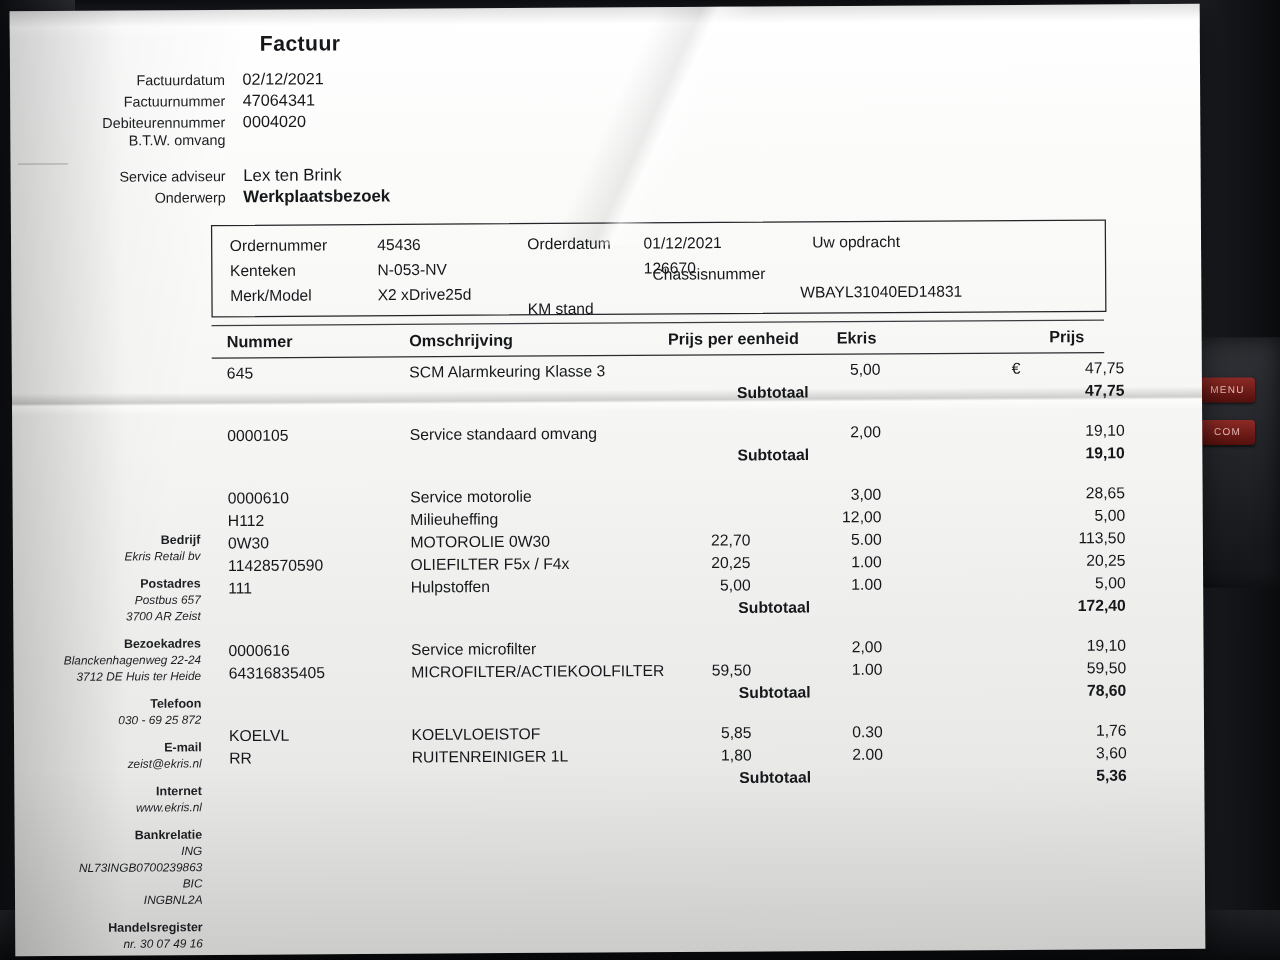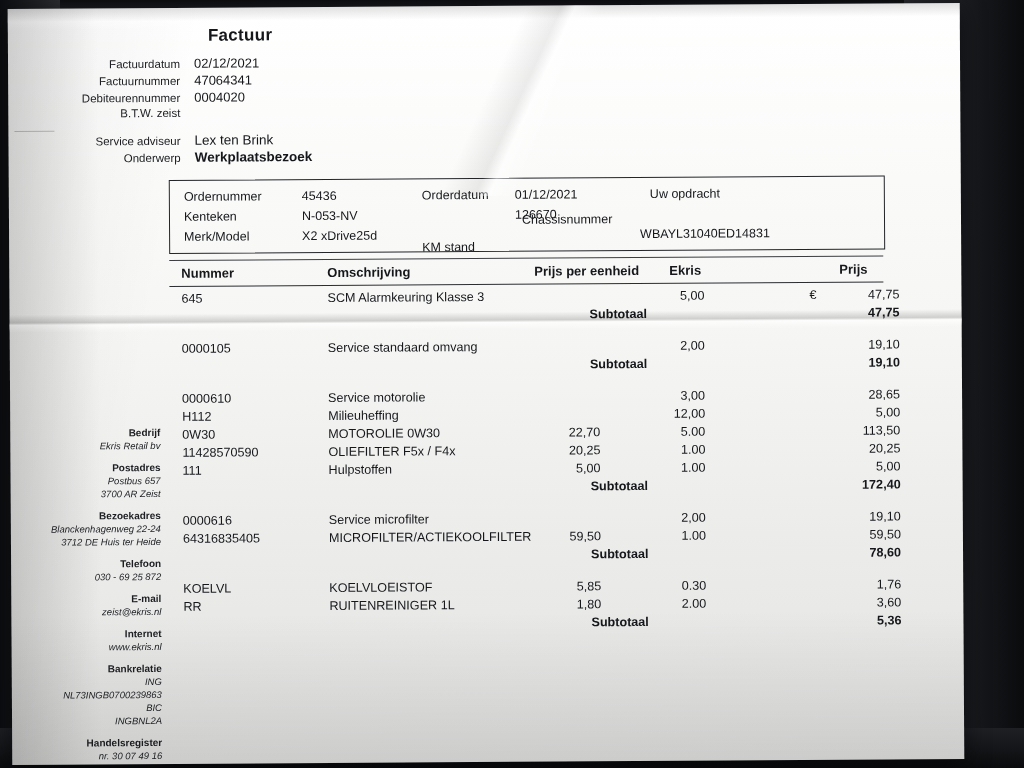--- a/index.html
+++ b/index.html
@@ -230,20 +230,24 @@
 </head>
 <body>
 
 <div id="scene">
 
   <div class="bg-top"></div>
   <div class="bg-left"></div>
   <div class="bg-right"></div>
   <div class="bg-bottom"></div>
 
+  <div class="console">
+    <div class="btn-red b1">MENU</div>
+    <div class="btn-red b2">COM</div>
+  </div>
 
   <div id="paper">
 
     <div class="sideline"></div>
 
     <div class="doc-title">Factuur</div>
 
     <div class="meta">
       <div class="row">
         <div class="lbl">Factuurdatum</div>
@@ -251,21 +255,21 @@
       </div>
       <div class="row">
         <div class="lbl">Factuurnummer</div>
         <div class="val">47064341</div>
       </div>
       <div class="row">
         <div class="lbl">Debiteurennummer</div>
         <div class="val">0004020</div>
       </div>
       <div class="row">
-        <div class="lbl">B.T.W. zeist</div>
+        <div class="lbl">B.T.W. omvang</div>
         <div class="val"></div>
       </div>
       <div class="row spacer"></div>
       <div class="row big">
         <div class="lbl">Service adviseur</div>
         <div class="val">Lex ten Brink</div>
       </div>
       <div class="row subject">
         <div class="lbl">Onderwerp</div>
         <div class="val">Werkplaatsbezoek</div>

